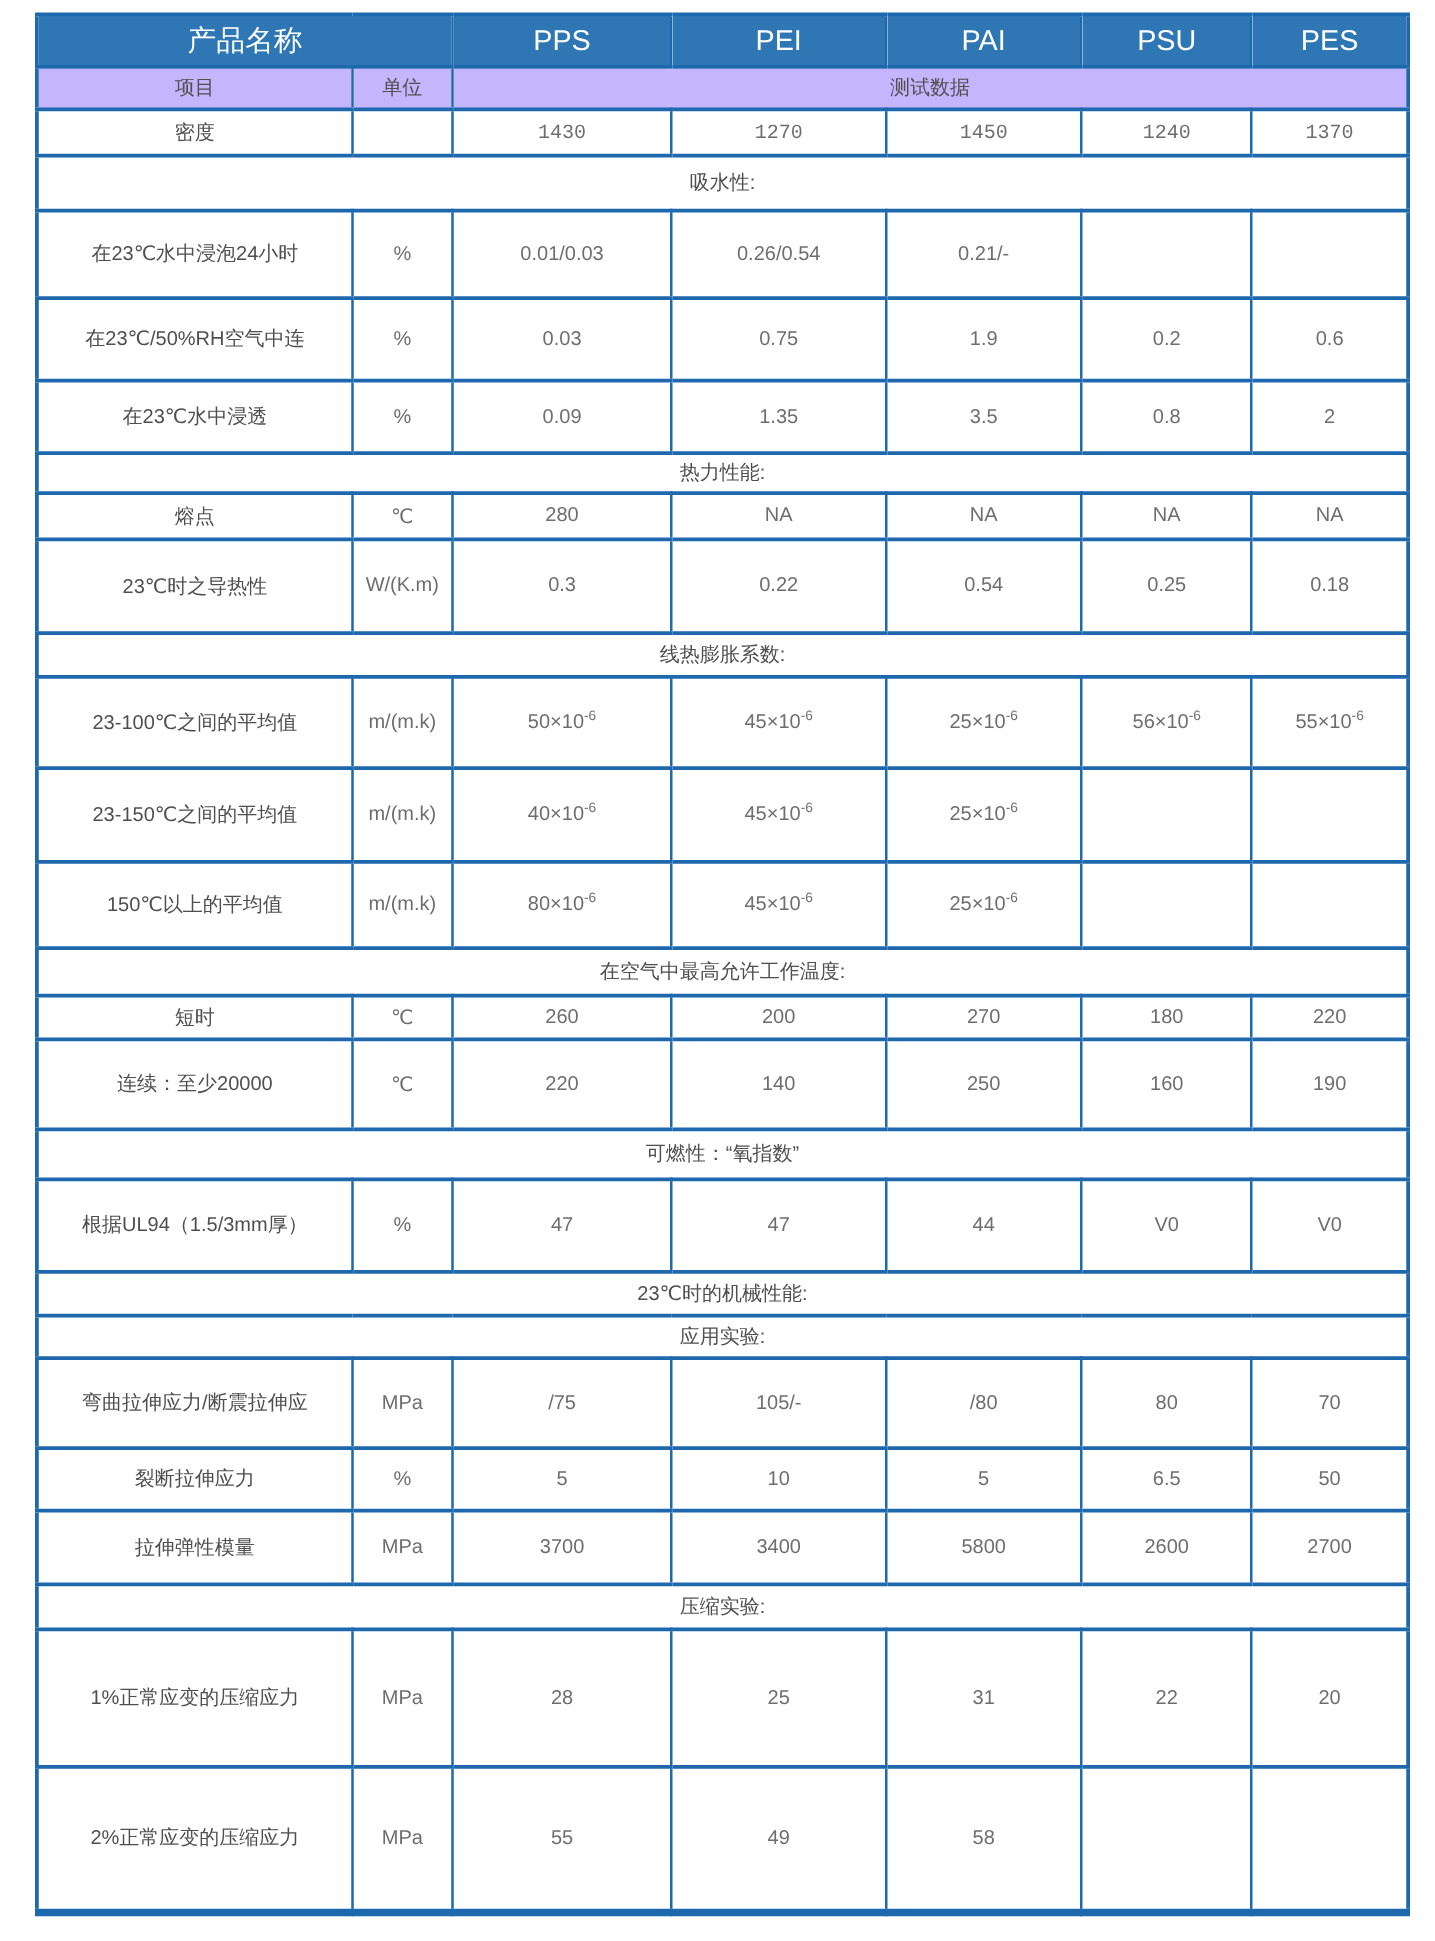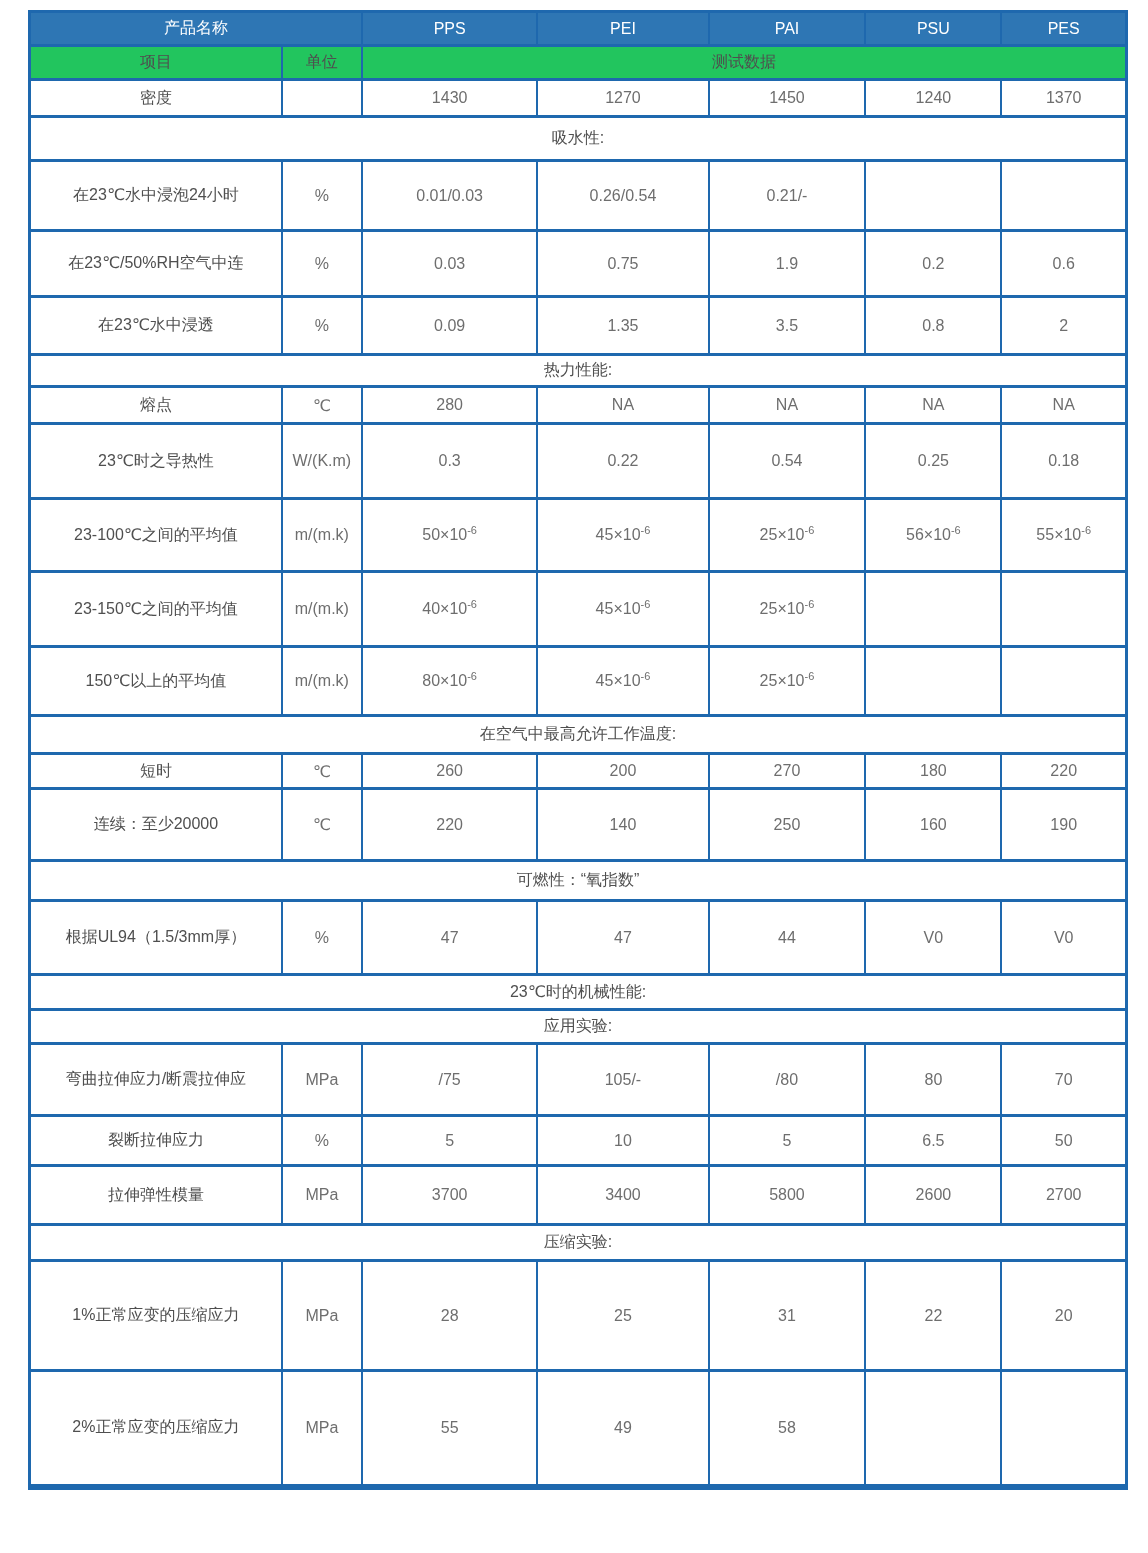--- a/index.html
+++ b/index.html
@@ -33,25 +33,25 @@
     text-align:center;
     vertical-align:middle;
     font-size:16px;
     padding:4px 6px;
     overflow:hidden;
   }
   tr.head-row th{
     background:var(--header-bg);
     color:#ffffff;
     font-weight:normal;
-    font-size:16px;
+    font-size:23px;
     height:34px;
   }
   tr.sub-row th{
-    background:#22c55e;
+    background:#c4b5fd;
     color:var(--label);
     font-weight:normal;
     height:34px;
   }
   td.section-cell{
     text-align:left;
     padding-left:30px;
     color:var(--label);
   }
   td.label-cell{ color:var(--label); }
@@ -86,21 +86,21 @@
         <th>PSU</th>
         <th>PES</th>
       </tr>
       <tr class="sub-row">
         <th>项目</th>
         <th>单位</th>
         <th colspan="5">测试数据</th>
       </tr>
     </thead>
     <tbody id="tbody">
-        <tr style="height: 37px;">
+        <tr style="height: 37px; font-family: Liberation Mono, monospace;">
           <td class="label-cell">密度</td>
           <td class="unit-cell"></td>
           <td class="value-cell">1430</td>
           <td class="value-cell">1270</td>
           <td class="value-cell">1450</td>
           <td class="value-cell">1240</td>
           <td class="value-cell">1370</td>
         </tr>
         <tr style="height: 44px;">
           <td colspan="7" class="section-cell">吸水性:</td>
@@ -146,20 +146,23 @@
         </tr>
         <tr style="height: 75px;">
           <td class="label-cell">23℃时之导热性</td>
           <td class="unit-cell">W/(K.m)</td>
           <td class="value-cell">0.3</td>
           <td class="value-cell">0.22</td>
           <td class="value-cell">0.54</td>
           <td class="value-cell">0.25</td>
           <td class="value-cell">0.18</td>
         </tr>
+        <tr style="height: 35px;">
+          <td colspan="7" class="section-cell">线热膨胀系数:</td>
+        </tr>
         <tr style="height: 73px;">
           <td class="label-cell">23-100℃之间的平均值</td>
           <td class="unit-cell">m/(m.k)</td>
           <td class="value-cell"><span>50×10</span><sup>-6</sup></td>
           <td class="value-cell"><span>45×10</span><sup>-6</sup></td>
           <td class="value-cell"><span>25×10</span><sup>-6</sup></td>
           <td class="value-cell"><span>56×10</span><sup>-6</sup></td>
           <td class="value-cell"><span>55×10</span><sup>-6</sup></td>
         </tr>
         <tr style="height: 75px;">

